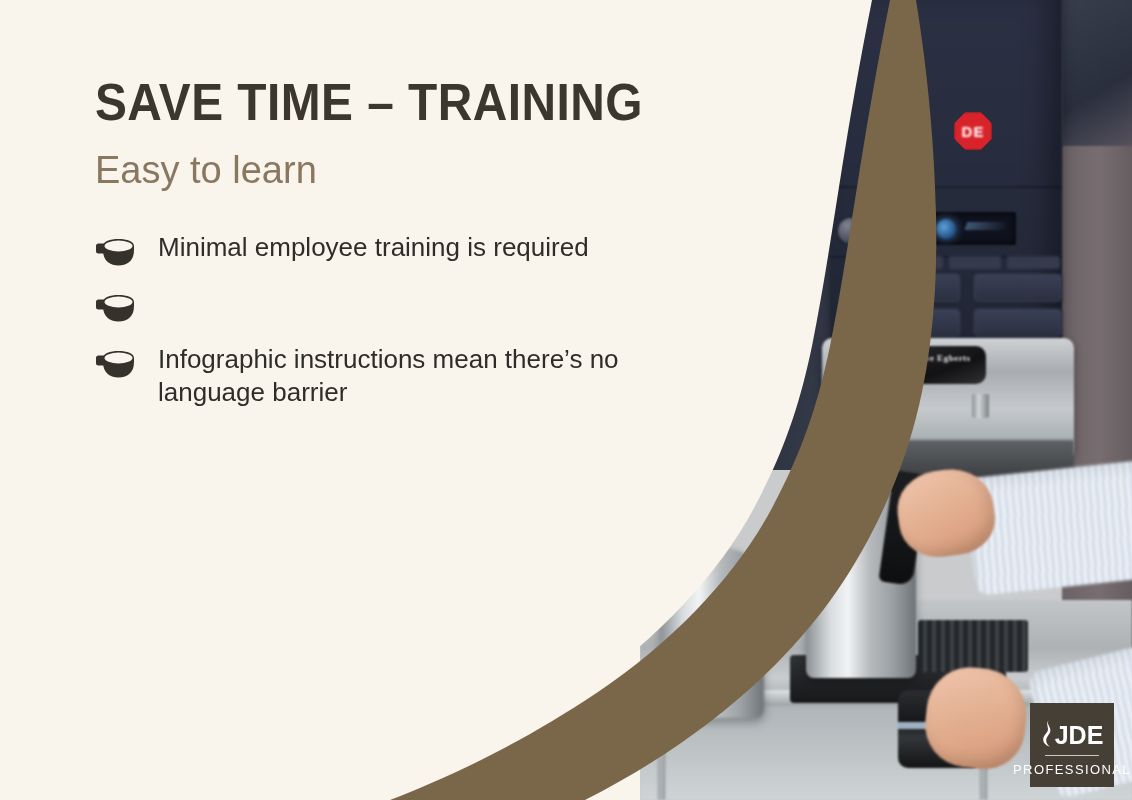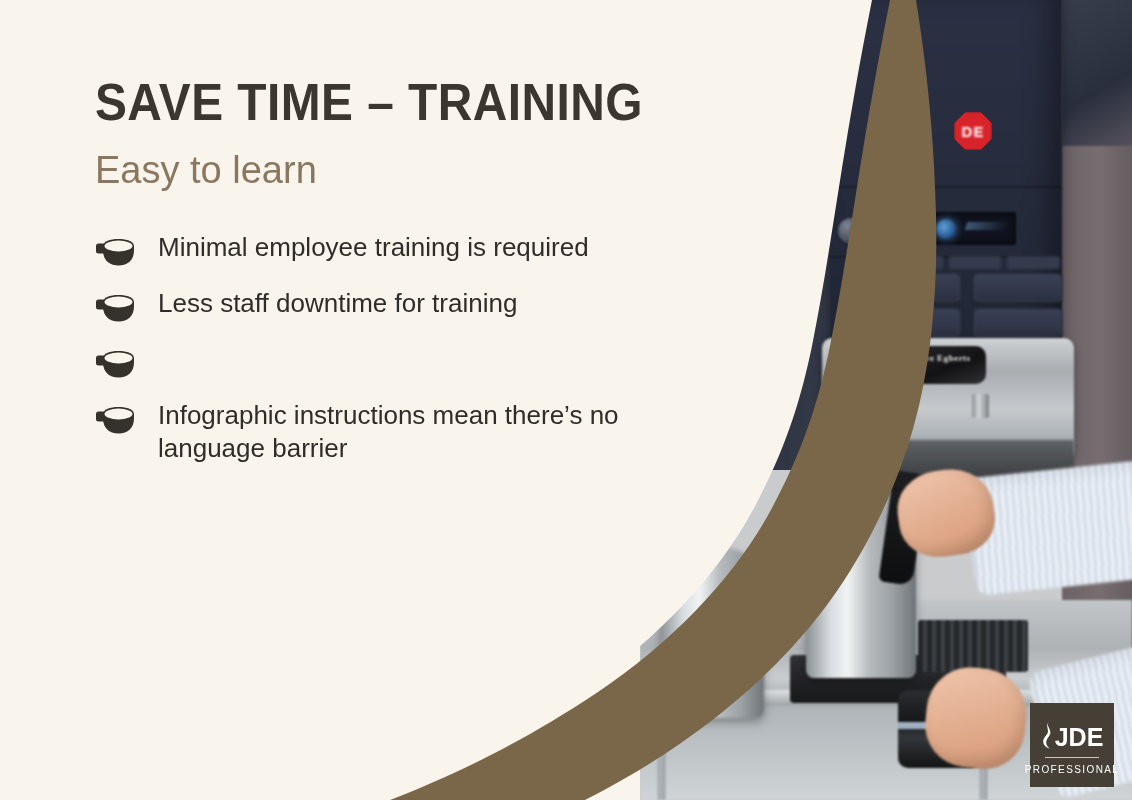--- a/index.html
+++ b/index.html
@@ -430,21 +430,21 @@
     font-family: "Liberation Sans", sans-serif;
   }
   .jde-rule {
     width: 54px;
     height: 1px;
     background: #cdc8bf;
     margin: 7px 0 6px 0;
   }
   .jde-sub {
     color: #ffffff;
-    font-size: 10px;
+    font-size: 13px;
     letter-spacing: 1.4px;
     font-weight: normal;
     font-family: "Liberation Sans", sans-serif;
   }
 </style>
 </head>
 <body>
 
 <div id="slide">
 
@@ -540,28 +540,20 @@
     <h2 class="subtitle">Easy to learn</h2>
 
     <ul class="bullets">
       <li class="bullet">
         <svg class="cup-icon" viewBox="0 0 42 34">
           <path d="M3.5,8.5 h6 v10 h-6 a2.5,2.5 0 0 1 -2.5,-2.5 v-5 a2.5,2.5 0 0 1 2.5,-2.5 z" fill="#34322b"></path>
           <path d="M8,11 C8,6.6 15,4 23.5,4 C32,4 39,6.6 39,11 L39,15 C39,25 33,30.5 23.5,30.5 C14,30.5 8,25 8,15 Z" fill="#34322b"></path>
           <ellipse cx="23.5" cy="11" rx="14" ry="5.4" fill="#faf5ec"></ellipse>
         </svg>
         <span class="bullet-text">Minimal employee training is required</span>
-      </li>
-      <li class="bullet">
-        <svg class="cup-icon" viewBox="0 0 42 34">
-          <path d="M3.5,8.5 h6 v10 h-6 a2.5,2.5 0 0 1 -2.5,-2.5 v-5 a2.5,2.5 0 0 1 2.5,-2.5 z" fill="#34322b"></path>
-          <path d="M8,11 C8,6.6 15,4 23.5,4 C32,4 39,6.6 39,11 L39,15 C39,25 33,30.5 23.5,30.5 C14,30.5 8,25 8,15 Z" fill="#34322b"></path>
-          <ellipse cx="23.5" cy="11" rx="14" ry="5.4" fill="#faf5ec"></ellipse>
-        </svg>
-        <span class="bullet-text">Less staff downtime for training</span>
       </li>
       <li class="bullet">
         <svg class="cup-icon" viewBox="0 0 42 34">
           <path d="M3.5,8.5 h6 v10 h-6 a2.5,2.5 0 0 1 -2.5,-2.5 v-5 a2.5,2.5 0 0 1 2.5,-2.5 z" fill="#34322b"></path>
           <path d="M8,11 C8,6.6 15,4 23.5,4 C32,4 39,6.6 39,11 L39,15 C39,25 33,30.5 23.5,30.5 C14,30.5 8,25 8,15 Z" fill="#34322b"></path>
           <ellipse cx="23.5" cy="11" rx="14" ry="5.4" fill="#faf5ec"></ellipse>
         </svg>
       </li>
       <li class="bullet">
         <svg class="cup-icon" viewBox="0 0 42 34">

